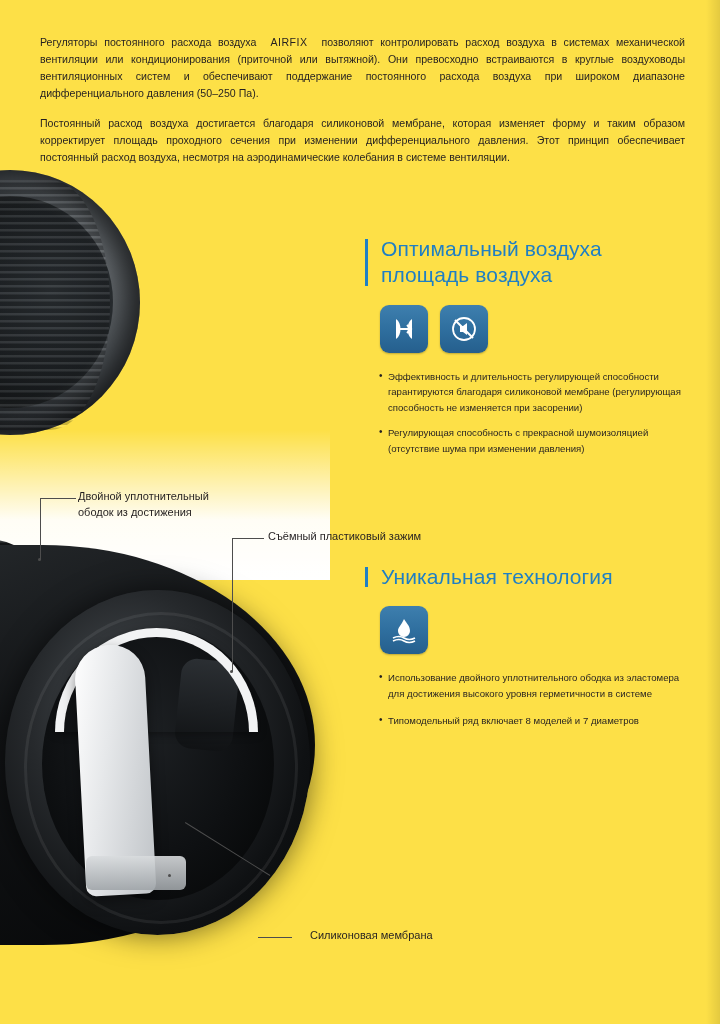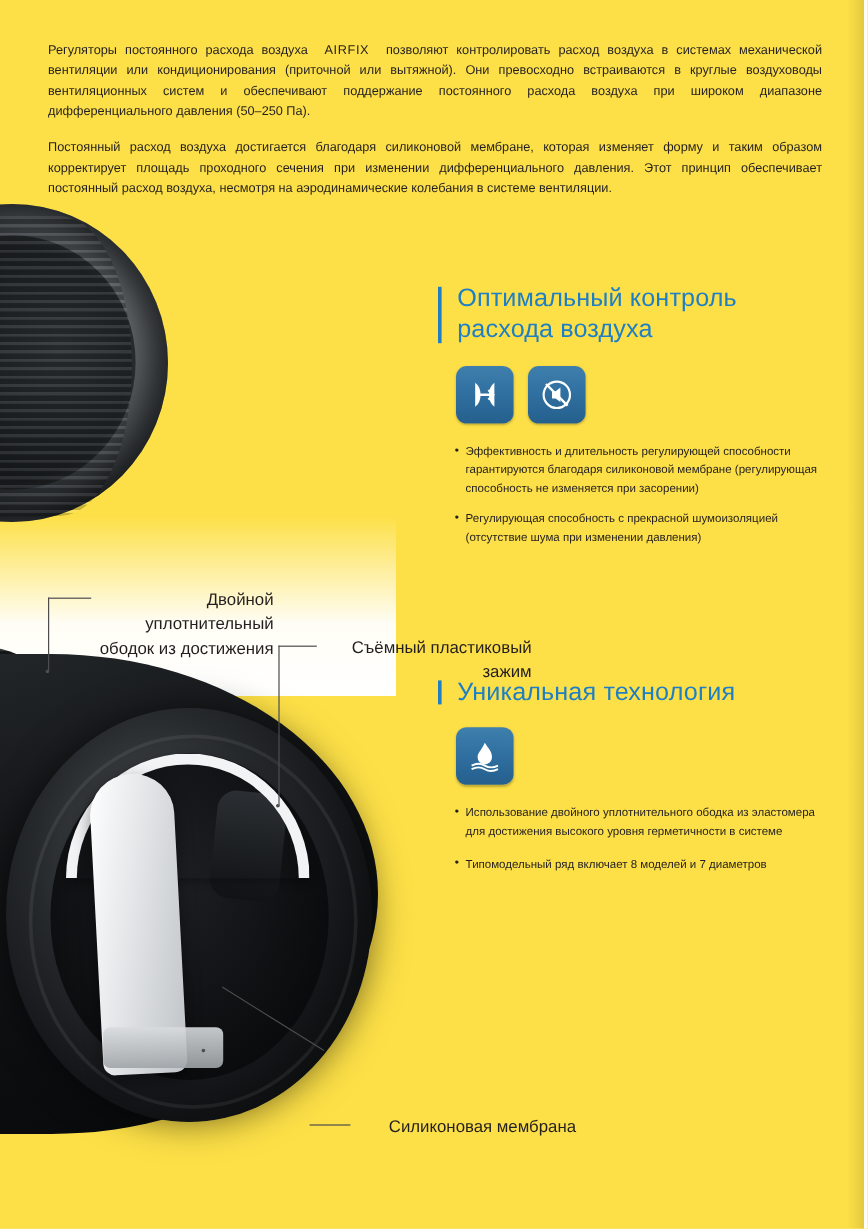--- a/index.html
+++ b/index.html
@@ -251,24 +251,23 @@
     left: 0;
     top: -1px;
     color: #231f20;
     font-size: 10px;
   }
   .bullets-2 li { margin-bottom: 11px; }
 
   
   .callout {
     position: absolute;
-    font-size: 14px;
+    font-size: 11px;
     line-height: 1.45;
     color: #231f20;
-    text-align: right;
   }
   .callout-1 { left: 78px; top: 489px; width: 150px; }
   .callout-2 { left: 268px; top: 529px; width: 175px; }
   .callout-3 { left: 297px; top: 928px; width: 170px; margin-left: 13px; }
 
   .leader {
     position: absolute;
     background: #4d4d4d;
   }
   .leader-h { height: 1px; }
@@ -313,22 +312,22 @@
 
   <div class="intro">
     <p>
       <span>Регуляторы постоянного расхода воздуха</span><span class="brand">AIRFIX</span><span>позволяют контролировать расход воздуха в системах механической вентиляции или кондиционирования (приточной или вытяжной). Они превосходно встраиваются в круглые воздуховоды вентиляционных систем и обеспечивают поддержание постоянного расхода воздуха при широком диапазоне дифференциального давления (50–250 Па).</span>
     </p>
     <p>Постоянный расход воздуха достигается благодаря силиконовой мембране, которая изменяет форму и таким образом корректирует площадь проходного сечения при изменении дифференциального давления. Этот принцип обеспечивает постоянный расход воздуха, несмотря на аэродинамические колебания в системе вентиляции.</p>
   </div>
 
   <div class="section section-1">
     <div class="section-head">
-      <div>Оптимальный контроль</div>
-      <div>расхода воздуха</div>
+      <div>Оптимальный воздуха</div>
+      <div>площадь воздуха</div>
     </div>
     <div class="icon-row">
       <div class="icon-tile">
         <svg width="30" height="30" viewBox="0 0 30 30" aria-hidden="true">
           <path d="M7 5 C13 9, 13 21, 7 25 L7 5 Z" fill="#ffffff"></path>
           <path d="M23 5 C17 9, 17 21, 23 25 L23 5 Z" fill="#ffffff"></path>
           <path d="M9 15 L21 15" stroke="#ffffff" stroke-width="2"></path>
           <path d="M18 11 L22 15 L18 19" fill="none" stroke="#ffffff" stroke-width="2"></path>
         </svg>
       </div>

